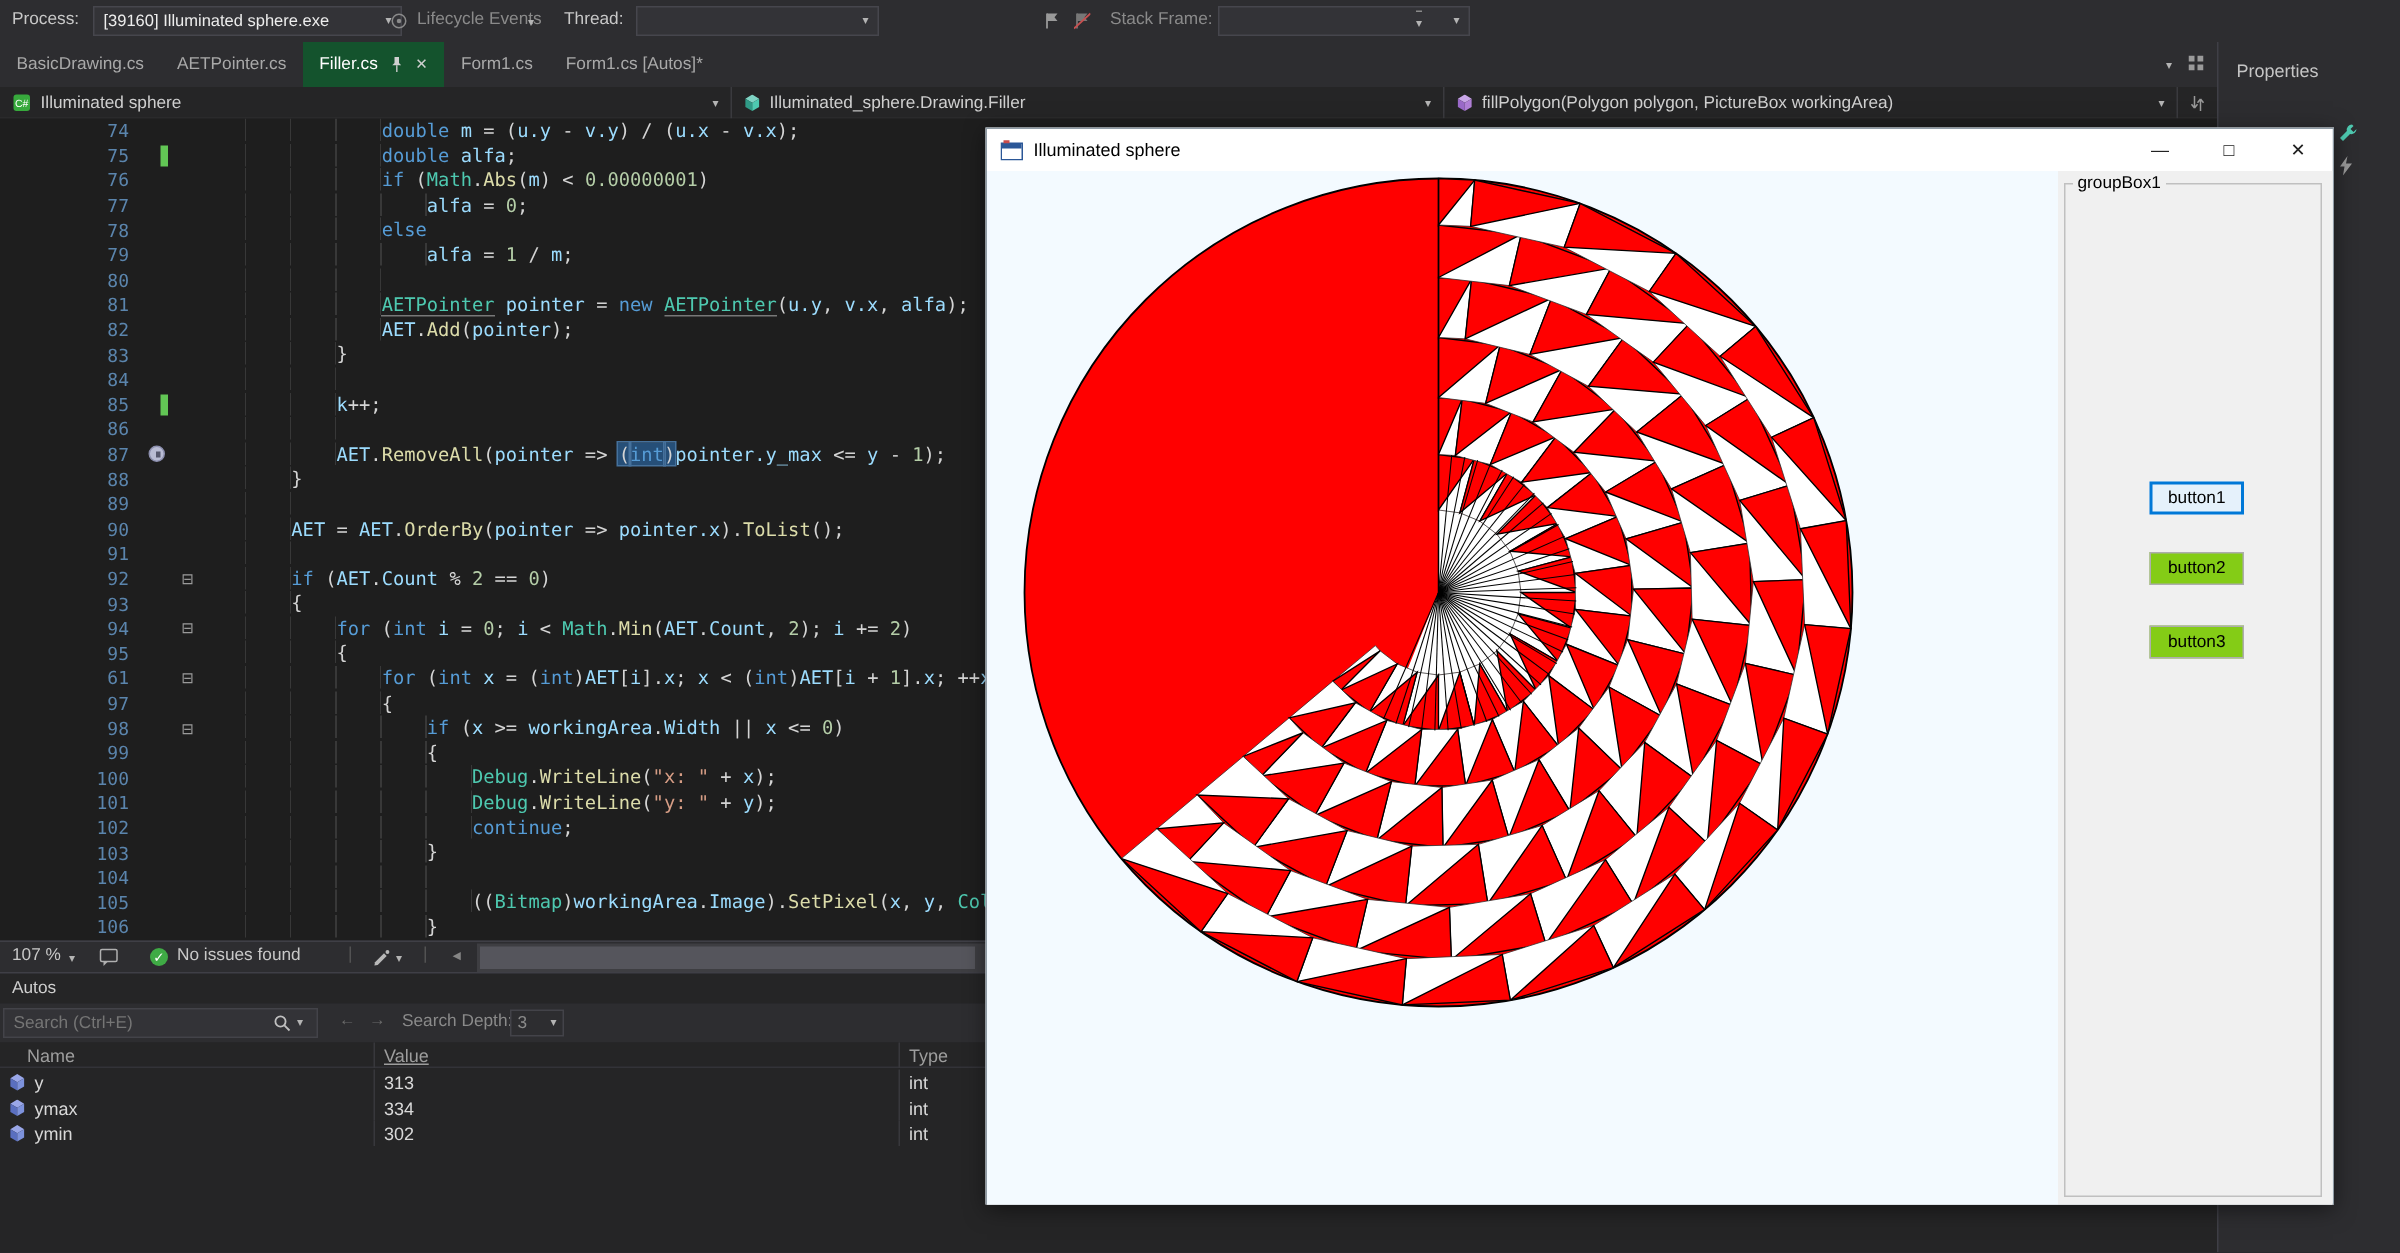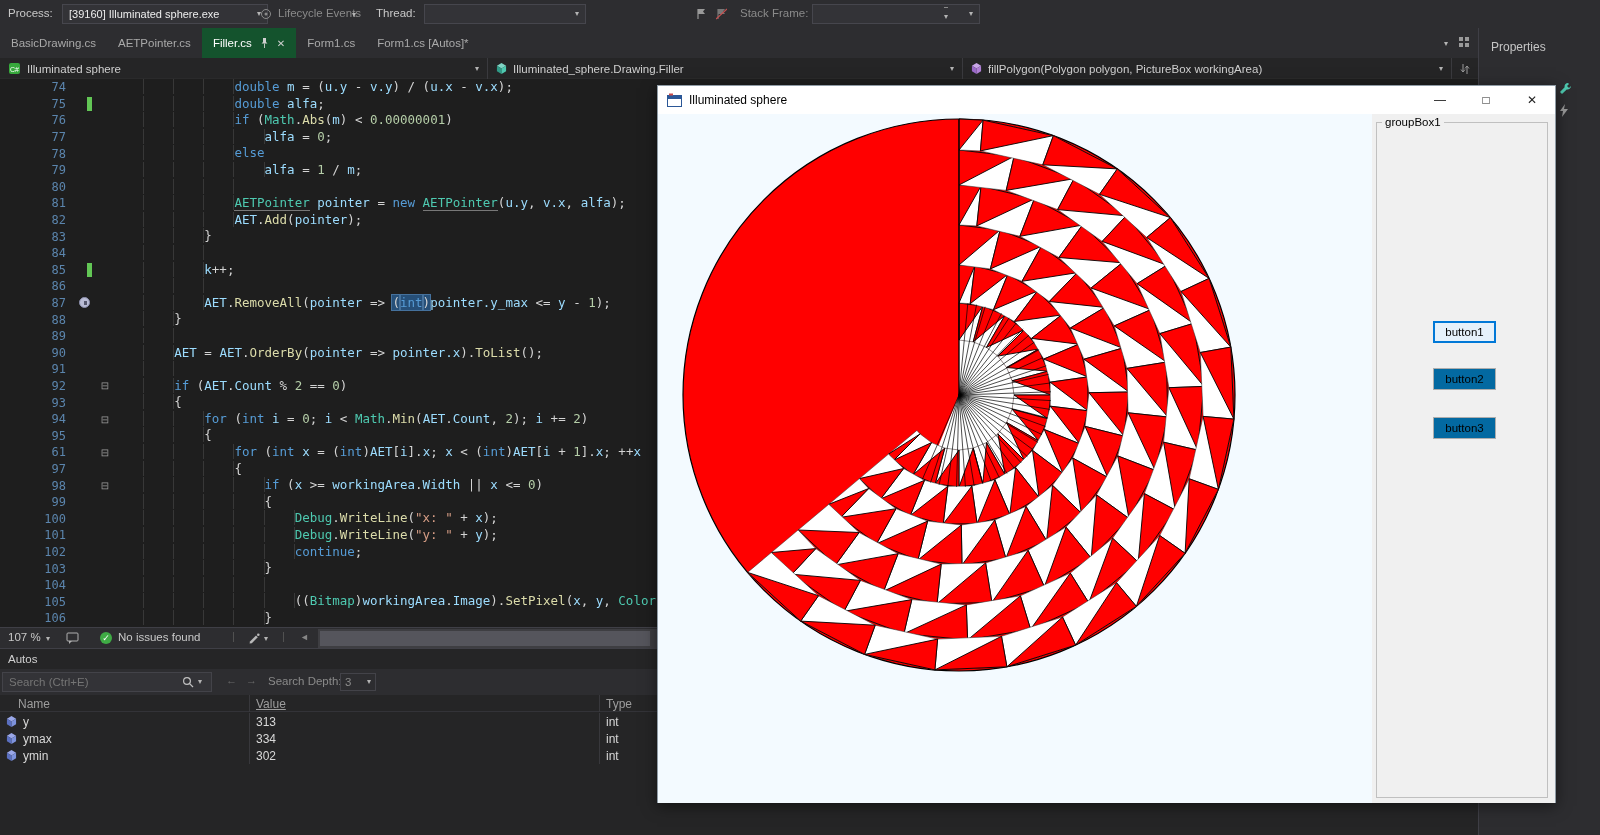--- a/index.html
+++ b/index.html
@@ -16,21 +16,21 @@
   #tabstrip{position:absolute;left:0;top:28px;width:1478px;height:30px;display:flex;align-items:stretch;}
   .tab{display:flex;align-items:center;padding:0 11px;color:#a9a9a9;font-size:11.5px;cursor:default;white-space:nowrap;}
   .tab.active{background:#14532d;color:#ffffff;}
   .tabicon{margin-left:8px;display:inline-flex;align-items:center;}
   .tabicon.close{color:#d0d0d0;font-size:10px;}
   
   #navbar{position:absolute;left:0;top:58px;width:1478px;height:21px;background:#252526;display:flex;border-bottom:1px solid #2a2a2b;}
   .nav-sec{display:flex;align-items:center;gap:6px;height:21px;border-right:1px solid #3a3a3e;padding:0 8px;color:#cfcfcf;font-size:11.5px;overflow:hidden;white-space:nowrap;}
   
   #editor{position:absolute;left:0;top:79px;width:1478px;height:548px;background:#1e1e1e;overflow:hidden;}
-  .code-line{display:flex;align-items:center;height:16.6px;}
+  .code-line{display:flex;align-items:center;height:16.6px;padding-left:20px;}
   .ln{width:78px;text-align:right;padding-right:12px;color:#5b85ad;font:12px "DejaVu Sans Mono",monospace;flex:none;}
   .mk{width:18px;height:16.6px;position:relative;flex:none;}
   .gbar{position:absolute;left:9px;top:1px;width:5px;height:14px;background:#62c655;}
   .bulb{position:absolute;left:1px;top:2.5px;width:11px;height:11px;border-radius:50%;background:#b9bcd4;border:1px solid #8c8fae;}
   .bulb:after{content:"";position:absolute;left:3.5px;top:2.5px;width:3px;height:4px;background:#56586e;}
   .fold{width:18px;text-align:center;color:#9a9a9a;font-size:10px;flex:none;}
   pre.code{font:12.5px/16.6px "DejaVu Sans Mono",monospace;white-space:pre;color:#d4d4d4;}
   .ind{background-image:repeating-linear-gradient(to right,transparent 0,transparent 29.1px,#383838 29.1px,#383838 30.12px);}
   .c-k{color:#569cd6}.c-t{color:#4ec9b0}.c-m{color:#dcdcaa}.c-v{color:#9cdcfe}.c-n{color:#b5cea8}.c-s{color:#d69d85}.c-d{color:#d4d4d4}
   .hl{background:#264f78;outline:1px solid #45719c;}
@@ -45,21 +45,21 @@
   .acell.c3{width:120px;padding-left:6px;}
   .arow{display:flex;height:17px;}
   .cube{display:inline-flex;margin-right:6px;}
   
   #props{position:absolute;left:1478px;top:28px;width:122px;height:807px;background:#2d2d30;border-left:1px solid #3f3f46;}
   
   #form-window{position:absolute;left:657px;top:85px;width:899px;height:718px;background:#ffffff;border:1px solid #8f9ba5;box-shadow:0 3px 14px rgba(0,0,0,.5);z-index:10;}
   #form-title{position:relative;height:28px;background:#ffffff;}
   .winctl{position:absolute;top:0;width:46px;height:27px;display:flex;align-items:center;justify-content:center;color:#222;font-size:12px;}
   .gbx{position:absolute;border:1px solid #c0c0c0;}
-  .winbtn{position:absolute;left:775px;width:63px;height:22px;background:#0369a1;border:1px solid #adadad;display:flex;align-items:center;justify-content:center;font-size:11.5px;color:#000;}
+  .winbtn{position:absolute;left:775px;width:63px;height:22px;background:#84cc16;border:1px solid #adadad;display:flex;align-items:center;justify-content:center;font-size:11.5px;color:#000;}
   .winbtn.focus{background:#e5f1fb;border:2px solid #0078d7;}
 </style>
 </head>
 <body>
 
 <div id="app">
 
   <div class="abs" style="left:0;top:0;width:1600px;height:28px;background:#2d2d30;">
     <span class="abs lbl" style="left:8px;top:7px;">Process:</span>
     <div class="dd" style="left:62px;top:4px;width:206px;height:20px;align-items:center;">

